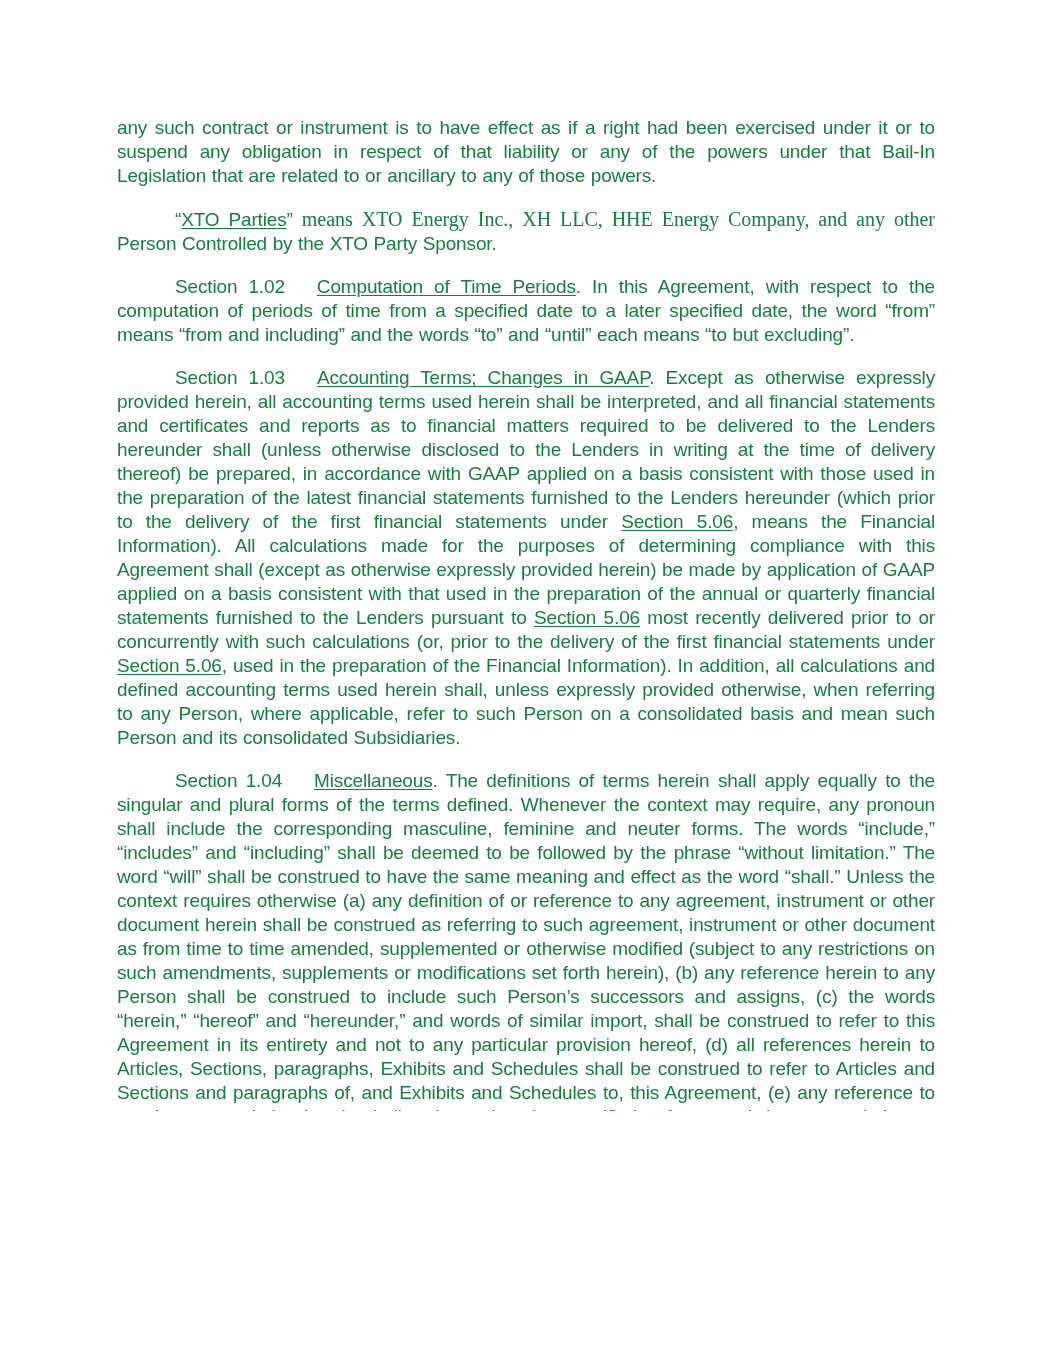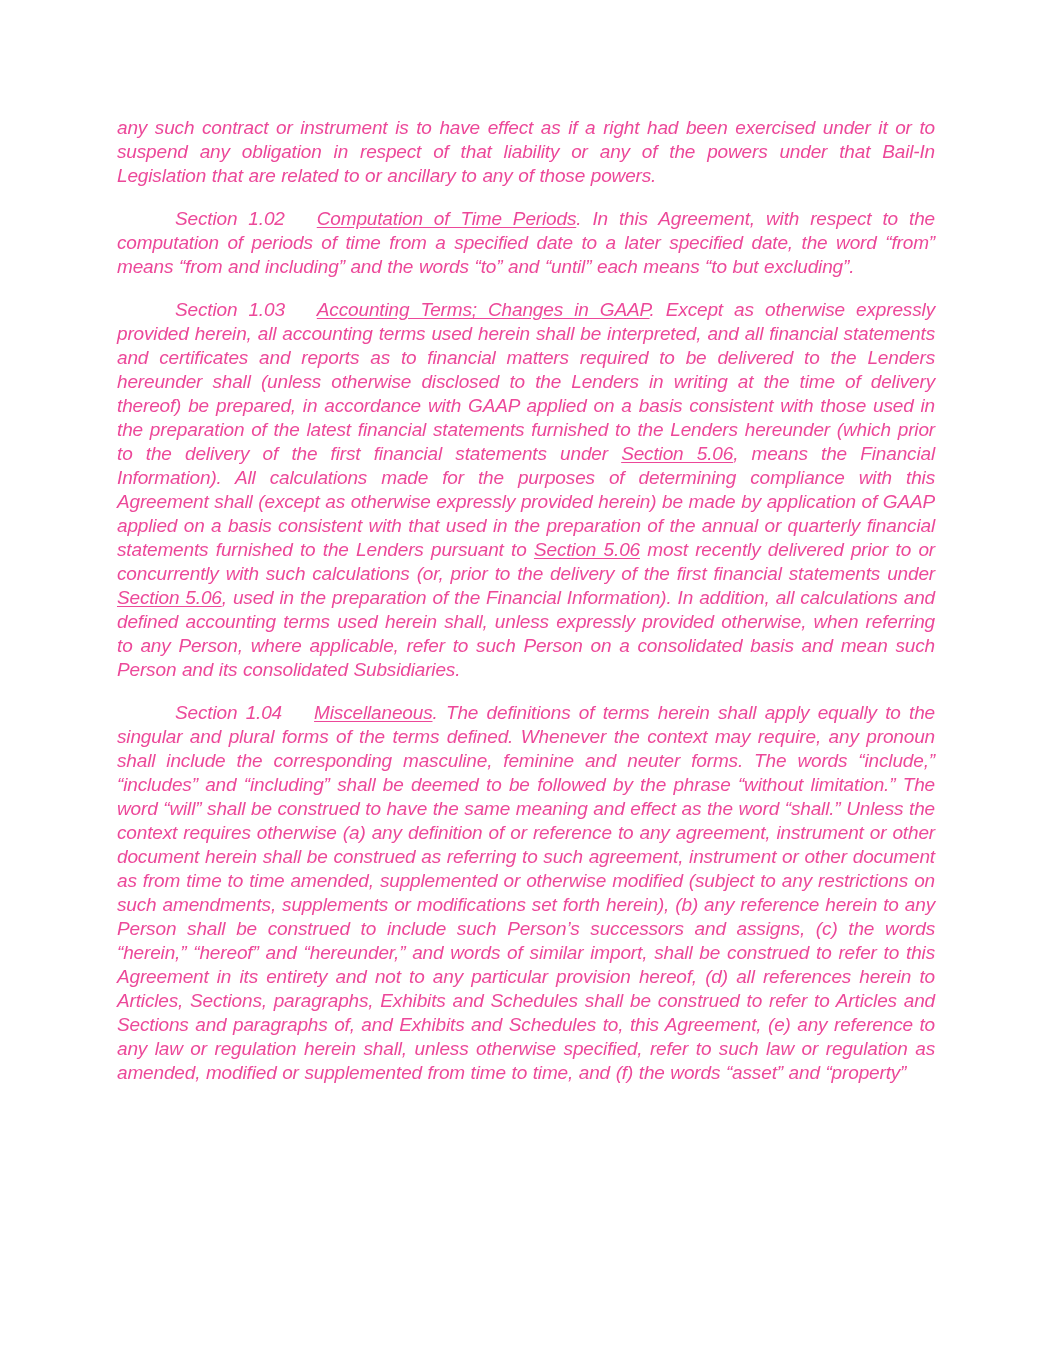--- a/index.html
+++ b/index.html
@@ -6,23 +6,22 @@
     margin: 0;
     padding: 0;
     background: #ffffff;
   }
   .page {
     position: relative;
     width: 1055px;
     height: 1111px;
     background: #ffffff;
     font-family: "Liberation Sans", sans-serif;
-    color: #ec4899;
+    color: #15803d;
     overflow: hidden;
-    font-style: italic;
   }
   .doc-body {
     position: absolute;
     left: 117px;
     top: 116px;
     width: 818px;
   }
   .para {
     margin: 0 0 19px 0;
     font-size: 19px;
@@ -57,20 +56,21 @@
     line-height: 24px;
     padding-left: 20px;
   }
 </style>
 </head>
 <body>
 
 <div class="page">
   <div class="doc-body">
       <p class="para"><span class="run-plain">any such contract or instrument is to have effect as if a right had been exercised under it or to suspend any obligation in respect of that liability or any of the powers under that Bail-In Legislation that are related to or ancillary to any of those powers.</span></p>
+      <p class="para indent"><span class="run-plain">“</span><span class="run-underline">XTO Parties</span><span class="run-plain">” </span><span class="run-serif">means XTO Energy Inc., XH LLC, HHE Energy Company, and any other </span><span class="run-plain">Person Controlled by the XTO Party Sponsor.</span></p>
       <p class="para indent"><span class="run-plain">Section 1.02</span><span class="run-tab"></span><span class="run-underline">Computation of Time Periods</span><span class="run-plain">.  In this Agreement, with respect to the computation of periods of time from a specified date to a later specified date, the word “from” means “from and including” and the words “to” and “until” each means “to but excluding”.</span></p>
       <p class="para indent"><span class="run-plain">Section 1.03</span><span class="run-tab"></span><span class="run-underline">Accounting Terms; Changes in GAAP</span><span class="run-plain">.  Except as otherwise expressly provided herein, all accounting terms used herein shall be interpreted, and all financial statements and certificates and reports as to financial matters required to be delivered to the Lenders hereunder shall (unless otherwise disclosed to the Lenders in writing at the time of delivery thereof) be prepared, in accordance with GAAP applied on a basis consistent with those used in the preparation of the latest financial statements furnished to the Lenders hereunder (which prior to the delivery of the first financial statements under </span><span class="run-underline">Section 5.06</span><span class="run-plain">, means the Financial Information).  All calculations made for the purposes of determining compliance with this Agreement shall (except as otherwise expressly provided herein) be made by application of GAAP applied on a basis consistent with that used in the preparation of the annual or quarterly financial statements furnished to the Lenders pursuant to </span><span class="run-underline">Section 5.06</span><span class="run-plain"> most recently delivered prior to or concurrently with such calculations (or, prior to the delivery of the first financial statements under </span><span class="run-underline">Section 5.06</span><span class="run-plain">, used in the preparation of the Financial Information).  In addition, all calculations and defined accounting terms used herein shall, unless expressly provided otherwise, when referring to any Person, where applicable, refer to such Person on a consolidated basis and mean such Person and its consolidated Subsidiaries.</span></p>
       <p class="para indent"><span class="run-plain">Section 1.04</span><span class="run-tab"></span><span class="run-underline">Miscellaneous</span><span class="run-plain">.  The definitions of terms herein shall apply equally to the singular and plural forms of the terms defined.  Whenever the context may require, any pronoun shall include the corresponding masculine, feminine and neuter forms.  The words “include,” “includes” and “including” shall be deemed to be followed by the phrase “without limitation.”  The word “will” shall be construed to have the same meaning and effect as the word “shall.”  Unless the context requires otherwise (a) any definition of or reference to any agreement, instrument or other document herein shall be construed as referring to such agreement, instrument or other document as from time to time amended, supplemented or otherwise modified (subject to any restrictions on such amendments, supplements or modifications set forth herein), (b) any reference herein to any Person shall be construed to include such Person’s successors and assigns, (c) the words “herein,” “hereof” and “hereunder,” and words of similar import, shall be construed to refer to this Agreement in its entirety and not to any particular provision hereof, (d) all references herein to Articles, Sections, paragraphs, Exhibits and Schedules shall be construed to refer to Articles and Sections and paragraphs of, and Exhibits and Schedules to, this Agreement, (e) any reference to any law or regulation herein shall, unless otherwise specified, refer to such law or regulation as amended, modified or supplemented from time to time, and (f) the words “asset” and “property”</span></p>
     </div>
   <div class="page-footer">
     <span>-39-</span>
   </div>
 </div>
 
 </body></html>

